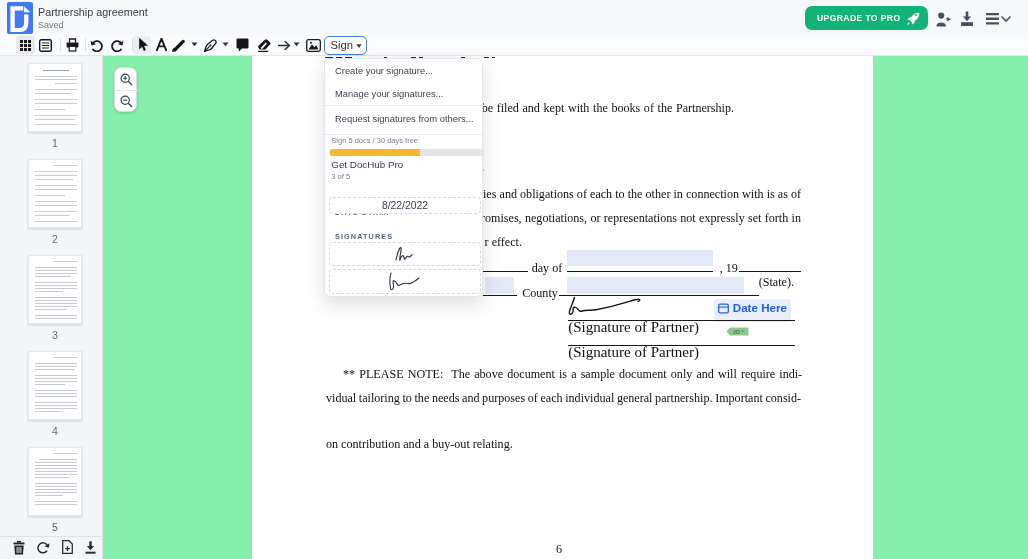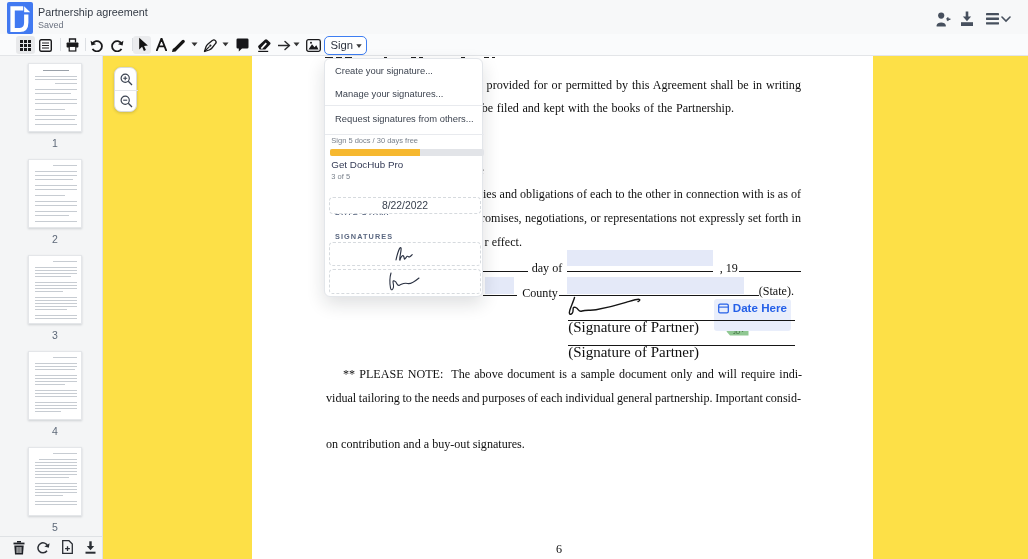--- a/index.html
+++ b/index.html
@@ -1,17 +1,17 @@
 <!DOCTYPE html>
 <html><head>
 <meta charset="utf-8">
 <style>
   * { margin:0; padding:0; box-sizing:border-box; }
   html,body { width:1028px; height:559px; overflow:hidden; }
-  #app { position:relative; width:1028px; height:559px; background:#fde047; font-family:"Liberation Sans", sans-serif; }
+  #app { position:relative; width:1028px; height:559px; background:#86efac; font-family:"Liberation Sans", sans-serif; }
   .abs { position:absolute; }
   
   #topbar { position:absolute; left:0; top:0; width:1028px; height:34px; background:#f7f8f9; }
   #toolbar { position:absolute; left:0; top:34px; width:1028px; height:22px; background:#fafbfc; border-bottom:1px solid #e3e5e8; }
   .tsep { position:absolute; top:38px; width:1px; height:13px; background:#dcdfe3; }
   
   #sidebar { position:absolute; left:0; top:56px; width:103px; height:503px; background:#f4f5f6; border-right:1px solid #e0e2e5; }
   .thumb { position:absolute; left:28px; width:54px; height:69px; background:#fff; border:1px solid #e4e6e9; box-shadow:0 1px 2px rgba(40,50,60,.18); overflow:hidden; }
   .tnum { position:absolute; left:28px; width:54px; text-align:center; font-size:10.5px; color:#5d6878; }
   .tline { position:absolute; background:#c7ccd2; height:1px; }
@@ -30,36 +30,43 @@
   .mi { position:absolute; left:10px; font-size:9.4px; color:#3d4450; white-space:pre; }
   .msep { position:absolute; left:0; width:159px; height:1px; background:#e8eaee; }
   .mlbl { position:absolute; left:10px; font-size:7.5px; color:#79818c; white-space:pre; }
   .mhead { position:absolute; left:10px; font-size:7.3px; font-weight:bold; letter-spacing:1.1px; color:#5a6780; white-space:pre; }
   .mbox { position:absolute; left:4px; width:152px; border:1px dashed #d6dade; border-radius:4px; background:#fff; }
   
   #signbtn { position:absolute; left:323.5px; top:35.5px; width:43px; height:19px; background:#fff; border:1.5px solid #3e7ef2; border-radius:5px; z-index:5; }
   #signbtn span { position:absolute; left:6px; top:2px; font-size:11.3px; color:#2e3440; }
   .sliver { position:absolute; height:1.8px; background:#222; z-index:1; }
   
-  #datebtn { position:absolute; left:461.8px; top:243.3px; width:77.4px; height:32px; background:#e9eefb; border-radius:3px; z-index:2; }
+  #datebtn { position:absolute; left:461.8px; top:243.3px; width:77.4px; height:23px; background:#e9eefb; border-radius:3px; z-index:2; }
   #datebtn span { position:absolute; left:19px; top:2.2px; font-size:11.6px; font-weight:600; color:#2560e8; font-family:"Liberation Sans",sans-serif; }
   #signbar { position:absolute; left:320.8px; top:270.2px; width:151.8px; height:19.8px; background:rgba(158,158,158,0.62); z-index:2; }
   #signbar span { position:absolute; left:22px; top:2px; font-size:15.3px; color:#475563; font-family:"Liberation Sans",sans-serif; }
 </style>
 </head>
 <body>
 <div id="app">
 <div id="topbar">
   <svg class="abs" style="left:7px;top:2px" width="26" height="32" viewBox="0 0 26 32">
     <rect x="0" y="0" width="26" height="32" rx="2" fill="#4179f1"></rect>
     <path d="M3.4 4.2 H16.2 V8.4 H7.8 V25.9 H12.8 Q17.1 25.9 17.1 20.6 V12.4 H21.4 V20.4 Q21.4 29.9 13 29.9 H3.4 Z" fill="#fff"></path>
     <polygon points="17.1,4.2 23.2,10.3 17.1,10.3" fill="#fff"></polygon>
   </svg>
   <div class="abs" style="left:38px;top:6px;font-size:10.8px;color:#343b46;">Partnership agreement</div>
   <div class="abs" style="left:38px;top:20px;font-size:9px;color:#6b7280;">Saved</div>
+  <div class="abs" style="left:805px;top:6px;width:123px;height:24px;background:#12b377;border-radius:7px;">
+    <span class="abs" style="left:12px;top:7px;font-size:8.6px;font-weight:bold;letter-spacing:0.38px;color:#fff;">UPGRADE TO PRO</span>
+    <svg class="abs" style="left:101px;top:5px" width="15" height="15" viewBox="0 0 15 15">
+      <path d="M13.2 1.8 C10.5 1.5 7.8 2.6 6.1 4.9 L5.2 6.2 C4.2 6 3.1 6.4 2.5 7.3 L1.5 8.8 L3.6 9.1 L5.9 11.4 L6.2 13.5 L7.7 12.5 C8.6 11.9 9 10.8 8.8 9.8 L10.1 8.9 C12.4 7.2 13.5 4.5 13.2 1.8 Z M9.8 5.2 a1.1 1.1 0 1 1 0.1 0 Z" fill="#fff"></path>
+      <path d="M2.2 11.2 L1 14 L3.8 12.8" fill="#fff"></path>
+    </svg>
+  </div>
 </div>
 
 <svg class="abs" style="left:936px;top:11px" width="15" height="16" viewBox="0 0 15 16">
   <circle cx="5.2" cy="4.6" r="3.1" fill="#47505e"></circle>
   <path d="M0.6 14.6 C0.6 10.6 9.8 10.6 9.8 14.6 L9.8 15.4 L0.6 15.4 Z" fill="#47505e"></path>
   <path d="M14.4 8.2 H10.6 M10.6 8.2 L12.4 6.6 M10.6 8.2 L12.4 9.8" stroke="#47505e" stroke-width="1.4" fill="none"></path>
 </svg>
 <svg class="abs" style="left:960px;top:11px" width="14" height="17" viewBox="0 0 14 17">
   <rect x="5.7" y="0.5" width="2.6" height="5.5" fill="#47505e"></rect>
   <polygon points="2.9,5.5 11.1,5.5 7,10.2" fill="#47505e"></polygon>
@@ -283,41 +290,40 @@
   <div class="sliver" style="left:73px;top:0.5px;width:8px"></div>
   <div class="sliver" style="left:84px;top:0.5px;width:6px"></div>
   <div class="sliver" style="left:93px;top:0.5px;width:7px"></div>
   <div class="sliver" style="left:132px;top:0.5px;width:2.5px"></div>
   <div class="sliver" style="left:159px;top:0.5px;width:5px"></div>
   <div class="sliver" style="left:167px;top:0.5px;width:4px"></div>
   <div class="sliver" style="left:209px;top:0.5px;width:4px"></div>
   <div class="sliver" style="left:232px;top:0.5px;width:5px"></div>
   <div class="sliver" style="left:240px;top:0.5px;width:3px"></div>
 
-  <div class="t" style="left:234.6px;top:21.5px;word-spacing:0.94px">provided for or permitted by this Agreement shall be in writing</div>
   <div class="t" style="left:229.7px;top:44.8px;word-spacing:0.57px">be filed and kept with the books of the Partnership.</div>
 
   <div class="t" style="left:226.5px;top:106.5px">e</div>
   <div class="t" style="left:229px;top:154.5px;word-spacing:0.28px">romises, negotiations, or representations not expressly set forth in</div>
   <div class="t" style="left:231px;top:130.7px;word-spacing:0.05px">ies and obligations of each to the other in connection with is as of</div>
   <div class="t" style="left:232.6px;top:179.1px">r effect.</div>
 
   <div class="ul" style="left:231px;top:215.3px;width:45px"></div>
   <div class="t" style="left:279.7px;top:205px">day of</div>
   <div class="bf" style="left:314.6px;top:194.2px;width:146.3px"></div>
   <div class="ul" style="left:314.6px;top:215.3px;width:146.3px"></div>
   <div class="t" style="left:467.7px;top:205px">, 19</div>
   <div class="ul" style="left:487px;top:215.3px;width:62px"></div>
 
   <div class="bf" style="left:232.9px;top:221.4px;width:29.1px"></div>
   <div class="ul" style="left:231px;top:239.3px;width:34px"></div>
   <div class="t" style="left:270.2px;top:229.5px">County</div>
   <div class="ul" style="left:307px;top:239.3px;width:199.5px"></div>
   <div class="bf" style="left:314.6px;top:221.4px;width:177.7px"></div>
-  <div class="t" style="left:506.7px;top:228px">(State).</div>
+  <div class="t" style="left:506.7px;top:219px">(State).</div>
 
   <svg class="abs" style="left:315px;top:240px" width="95" height="24" viewBox="0 0 95 24">
     <path d="M7.5 1.5 C6.5 5 4 10.5 2.8 14.2 C1.6 18 3.2 19.6 5.2 17.2 C7.4 14.5 4.4 10.2 8.4 11.4 C12.2 12.6 11 16.4 15 15 C19.5 13.4 23 14.8 29 13.8 C38 12.2 50 9.2 59 6.4 C64 4.9 68.5 3.2 71.5 3.2 C73.5 3.2 73 4.8 71 5.6" stroke="#141414" stroke-width="1.4" fill="none" stroke-linecap="round"></path>
   </svg>
   <div class="ul" style="left:316px;top:263.9px;width:227px"></div>
   <div class="sg" style="left:316.2px;top:265.5px">(Signature of Partner)</div>
   <div id="datebtn">
     <svg class="abs" style="left:4.5px;top:3.8px" width="11" height="11" viewBox="0 0 11 11">
       <rect x="0.7" y="1.2" width="9.6" height="8.6" rx="1.4" stroke="#2560e8" stroke-width="1.25" fill="none"></rect>
       <path d="M0.7 4.1 H10.3" stroke="#2560e8" stroke-width="1.1"></path>
@@ -327,21 +333,21 @@
 
   <svg class="abs" style="left:473.8px;top:271.4px" width="23" height="9" viewBox="0 0 23 9">
     <polygon points="4,0.5 22.5,0.5 22.5,8.5 4,8.5 0.5,4.5" fill="#8fc791"></polygon>
     <text x="7" y="6.6" font-size="5.4" fill="#2f5a30" font-family="Liberation Sans">JO *</text>
   </svg>
   <div class="ul" style="left:316px;top:289.2px;width:227px"></div>
   <div class="sg" style="left:316.2px;top:290.9px">(Signature of Partner)</div>
 
   <div class="t" style="left:91px;top:311.4px;word-spacing:1.09px">** PLEASE NOTE:&nbsp; The above document is a sample document only and will require indi-</div>
   <div class="t" style="left:74px;top:334.7px;word-spacing:-0.4px">vidual tailoring to the needs and purposes of each individual general partnership. Important consid-</div>
-  <div class="t" style="left:74px;top:381.4px">on contribution and a buy-out signatures.</div>
+  <div class="t" style="left:74px;top:381.4px">on contribution and a buy-out relating.</div>
   <div class="t" style="left:304px;top:485.7px">6</div>
 </div>
 
 <div id="menu">
   <div class="mi" style="top:6.3px">Create your signature...</div>
   <div class="mi" style="top:28.6px">Manage your signatures...</div>
   <div class="msep" style="top:46.2px"></div>
   <div class="mi" style="top:54.4px">Request signatures from others...</div>
   <div class="msep" style="top:75.1px"></div>
   <div class="mlbl" style="top:76.9px;left:6.3px">Sign 5 docs / 30 days free</div>

